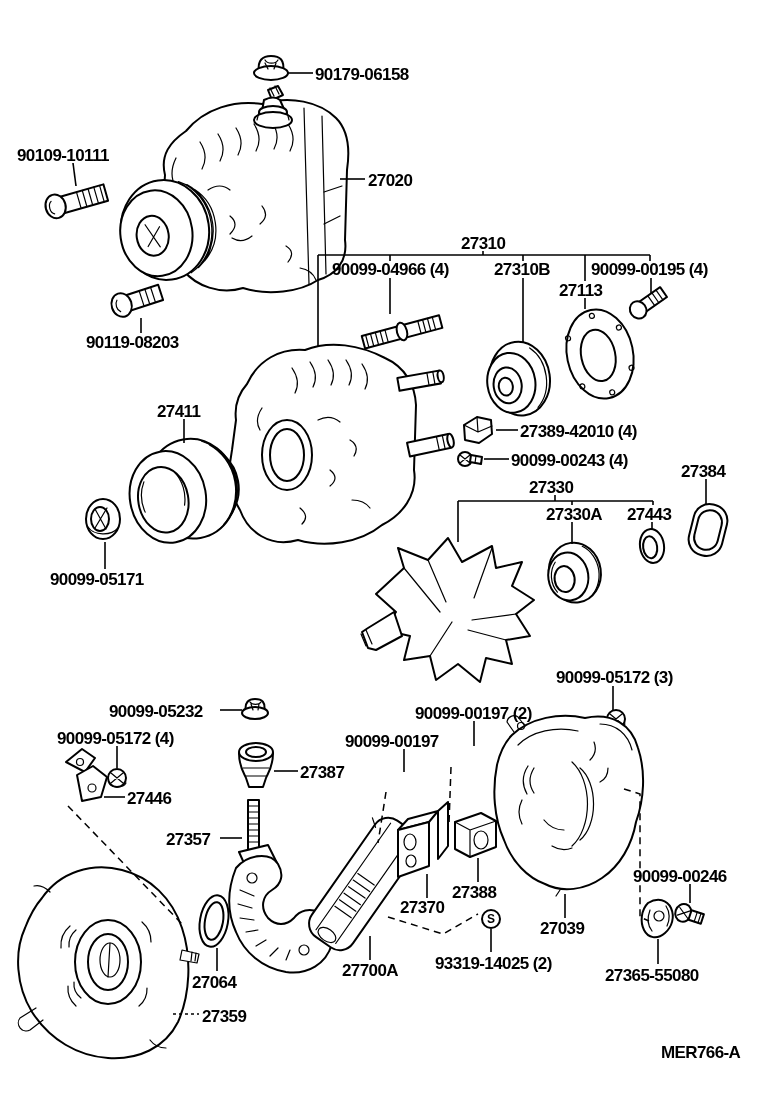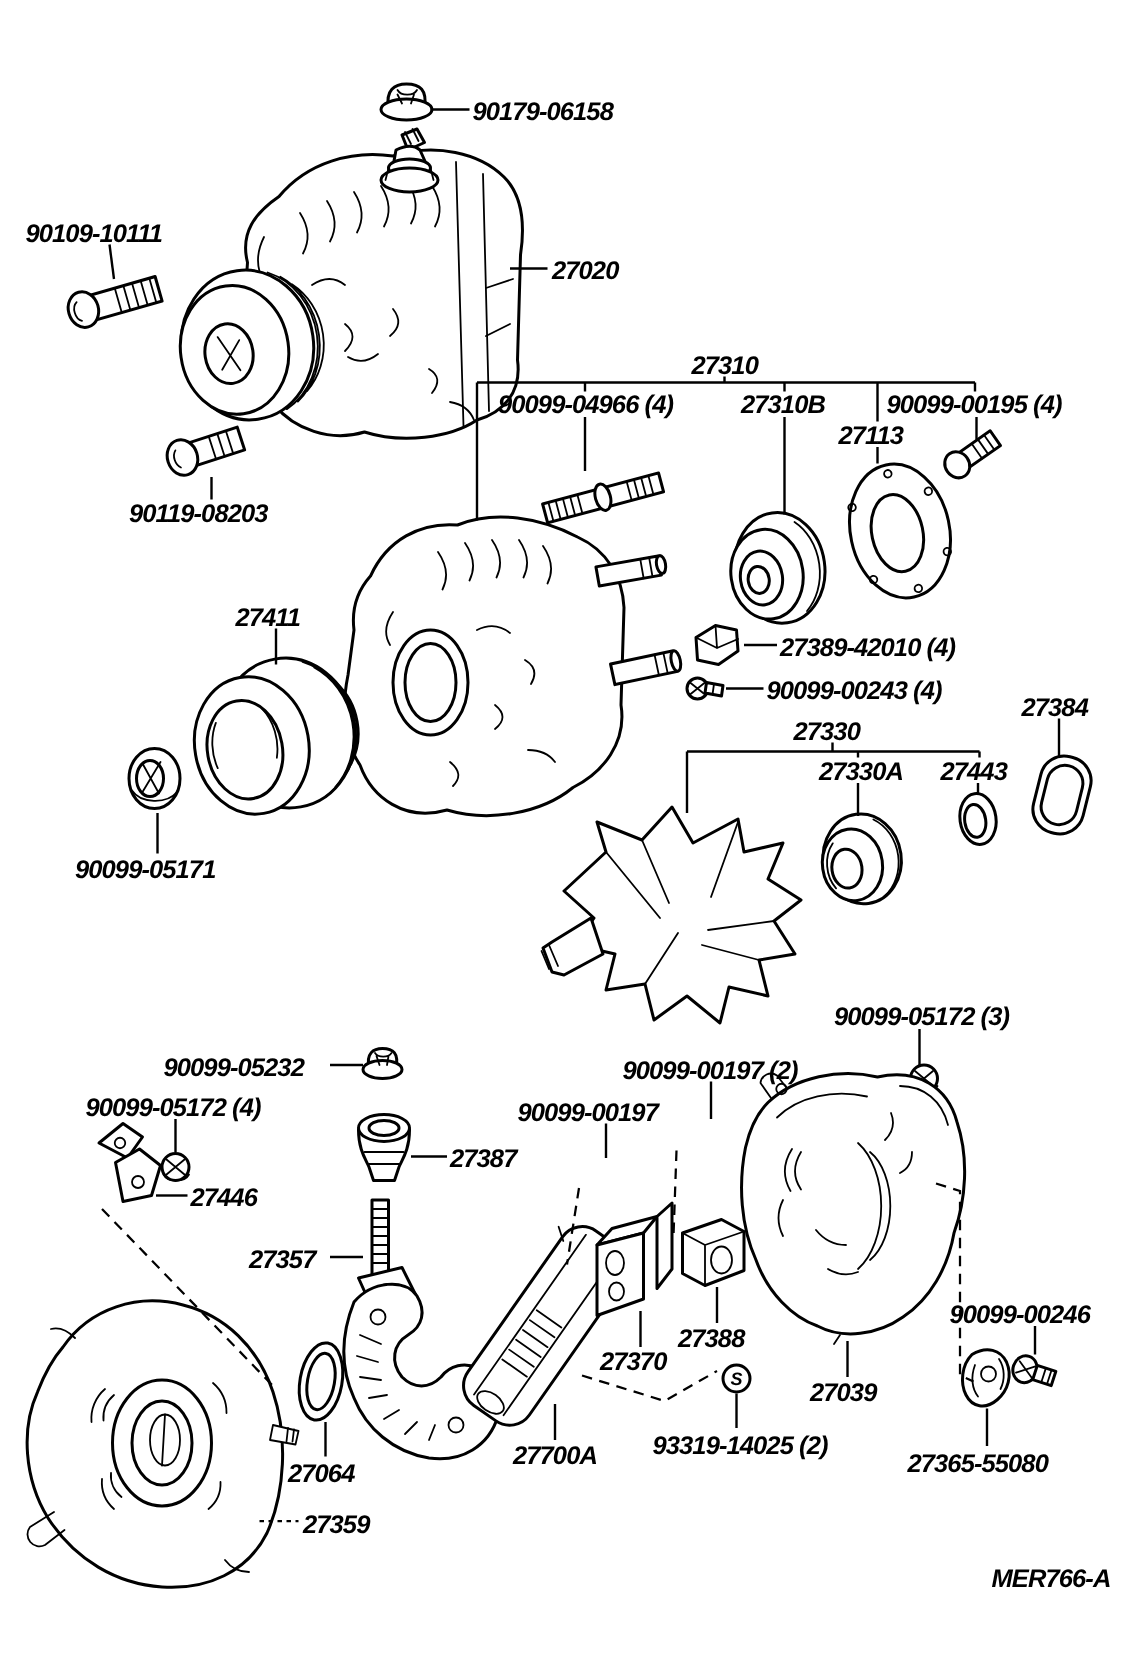--- a/index.html
+++ b/index.html
@@ -1,16 +1,16 @@
 <!DOCTYPE html>
 <html><head>
 <meta charset="utf-8">
 <style>
   html,body{margin:0;padding:0;background:#fff;}
-  .stage{position:relative;width:760px;height:1112px;background:#fff;overflow:hidden;font-style:italic;}
+  .stage{position:relative;width:760px;height:1112px;background:#fff;overflow:hidden;}
   svg{display:block;}
   .lbl{font-family:"Liberation Sans",sans-serif;font-weight:bold;font-size:17px;letter-spacing:-0.6px;fill:#000;}
   .lbl-s{font-family:"Liberation Sans",sans-serif;font-weight:bold;font-size:12px;fill:#000;}
   .outline{stroke:#000;fill:none;stroke-width:2;stroke-linecap:round;stroke-linejoin:round;}
   .fillw{fill:#fff;}
   .thin{stroke-width:1.2;}
   .leader{stroke:#000;stroke-width:1.6;fill:none;}
   .dash{stroke:#000;stroke-width:1.5;fill:none;stroke-dasharray:7 5;}
   .dots{stroke:#000;stroke-width:1.5;fill:none;stroke-dasharray:3 3;}
 </style>

